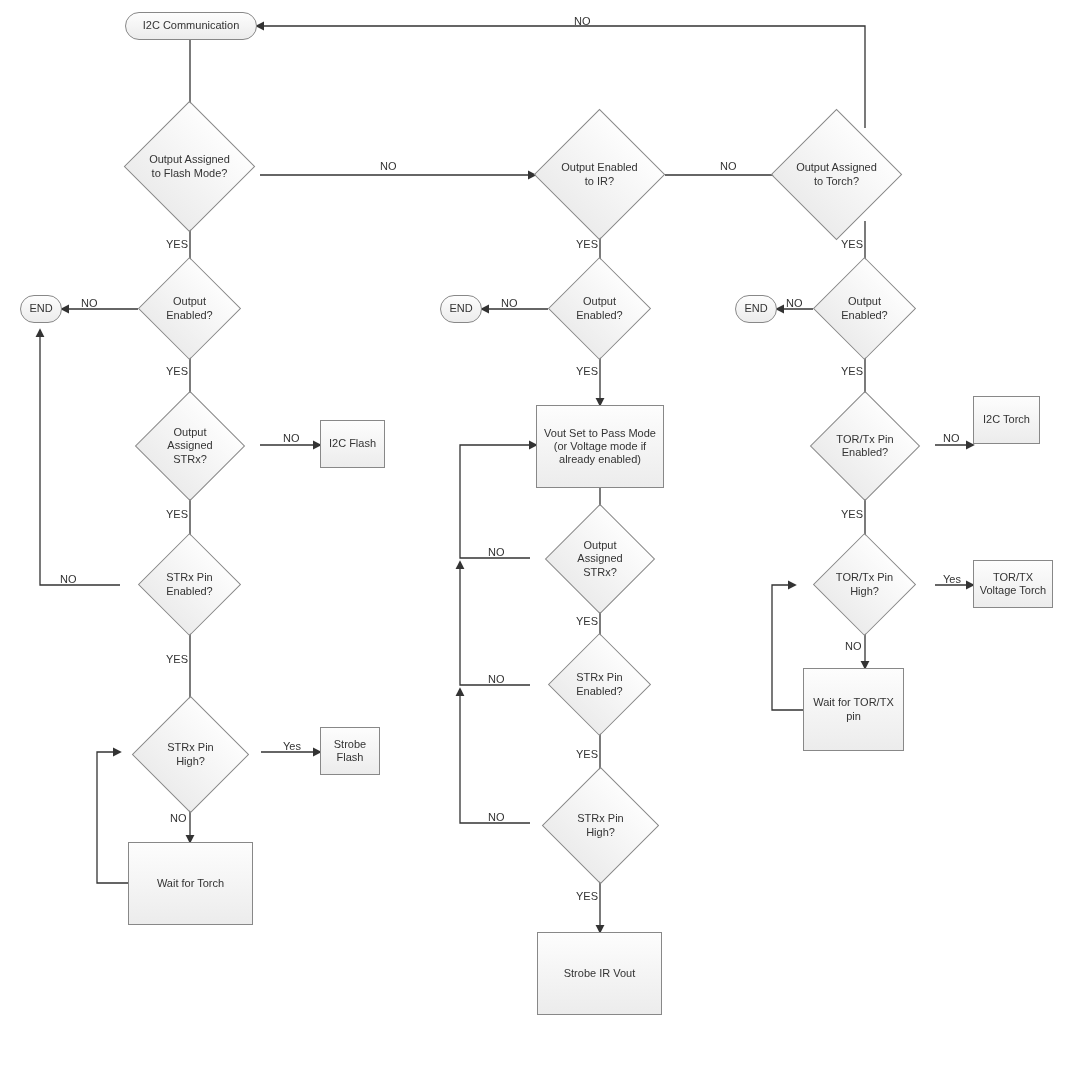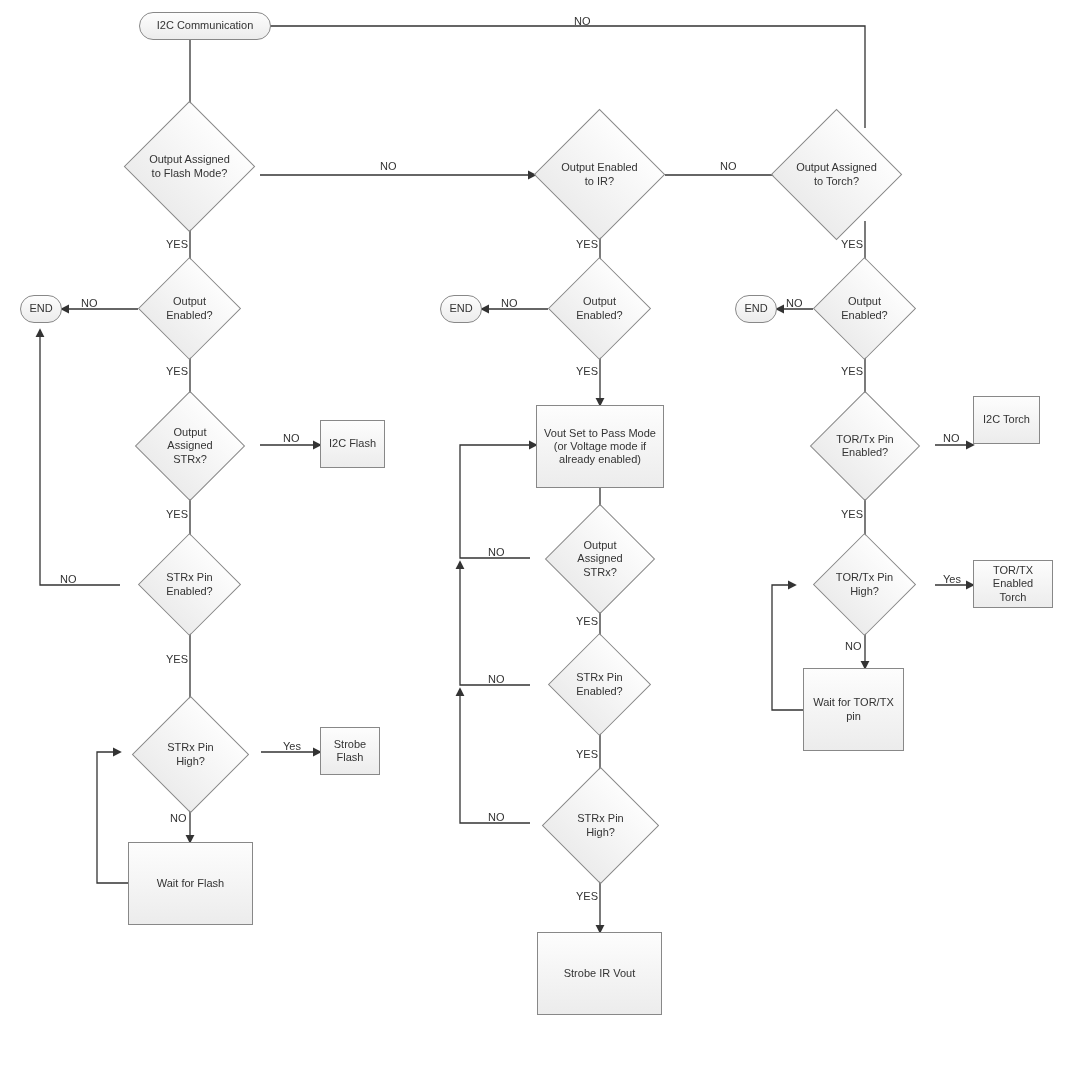--- a/index.html
+++ b/index.html
@@ -126,21 +126,21 @@
     <path d="M865,483 L865,548"></path>
 
     <path d="M935,585 L973,585"></path>
 
     <path d="M865,623 L865,668"></path>
 
     <path d="M803,710 L772,710 L772,585 L795,585"></path>
   </g>
 </svg>
 
-<div class="node pill" style="left:139px;top:12px;width:132px;height:28px">
+<div class="node pill" style="left:125px;top:12px;width:132px;height:28px">
     <span>I2C Communication</span>
   </div>
 
 <div class="node diamond" style="left:143px;top:120px;width:93px;height:93px">
     <div class="diamond-shape"></div>
     <span class="diamond-label">Output Assigned to Flash Mode?</span>
   </div>
 <div class="node diamond" style="left:553px;top:128px;width:93px;height:93px">
     <div class="diamond-shape"></div>
     <span class="diamond-label">Output Enabled to IR?</span>
@@ -205,40 +205,40 @@
   </div>
 <div class="node diamond" style="left:559px;top:784px;width:83px;height:83px">
     <div class="diamond-shape"></div>
     <span class="diamond-label">STRx Pin High?</span>
   </div>
 
 <div class="node rect" style="left:320px;top:727px;width:60px;height:48px">
     <span>Strobe Flash</span>
   </div>
 <div class="node rect" style="left:128px;top:842px;width:125px;height:83px">
-    <span>Wait for Flash</span>
+    <span>Wait for Torch</span>
   </div>
 <div class="node rect" style="left:537px;top:932px;width:125px;height:83px">
     <span>Strobe IR Vout</span>
   </div>
 
 <div class="node diamond" style="left:826px;top:407px;width:78px;height:78px">
     <div class="diamond-shape"></div>
     <span class="diamond-label">TOR/Tx Pin Enabled?</span>
   </div>
 <div class="node rect" style="left:973px;top:396px;width:67px;height:48px">
     <span>I2C Torch</span>
   </div>
 
 <div class="node diamond" style="left:828px;top:548px;width:73px;height:73px">
     <div class="diamond-shape"></div>
     <span class="diamond-label">TOR/Tx Pin High?</span>
   </div>
 <div class="node rect" style="left:973px;top:560px;width:80px;height:48px">
-    <span>TOR/TX Enabled Torch</span>
+    <span>TOR/TX Voltage Torch</span>
   </div>
 <div class="node rect" style="left:803px;top:668px;width:101px;height:83px">
     <span>Wait for TOR/TX pin</span>
   </div>
 
 <div class="edge-label" style="left:380px;top:160px">NO</div>
 <div class="edge-label" style="left:720px;top:160px">NO</div>
 <div class="edge-label" style="left:574px;top:15px">NO</div>
 <div class="edge-label" style="left:166px;top:238px">YES</div>
 <div class="edge-label" style="left:576px;top:238px">YES</div>

